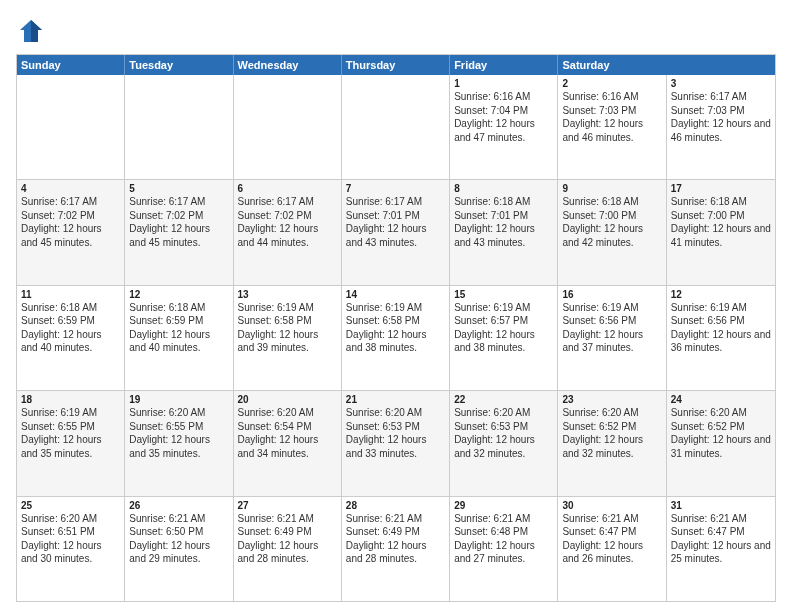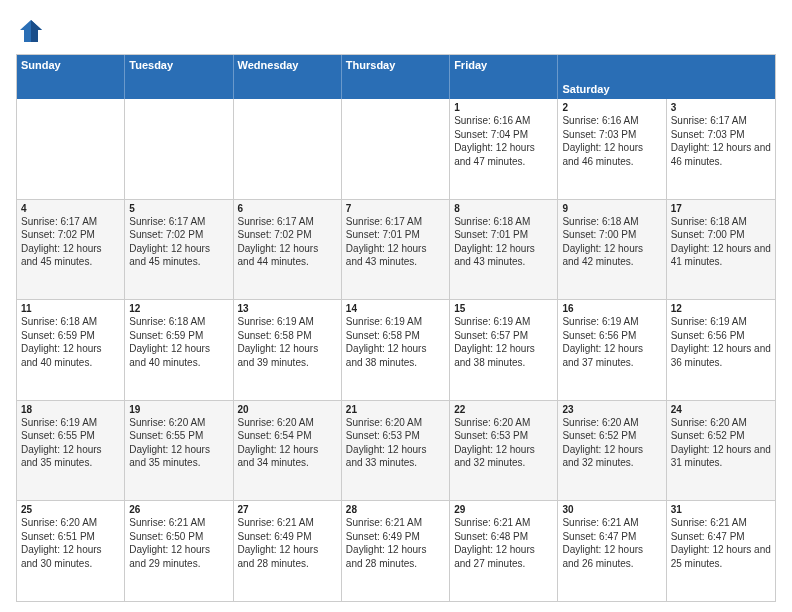--- a/index.html
+++ b/index.html
@@ -71,21 +71,21 @@
       background: #2a6eb5;
     }
     .cal-header-cell {
       color: #fff;
       font-size: 11px;
       font-weight: bold;
       padding: 4px 4px;
       text-align: left;
       border-right: 1px solid rgba(255,255,255,0.3);
     }
-    .cal-header-cell:last-child { border-right: none; margin-top: 24px; }
+    .cal-header-cell:last-child { border-right: none; }
     .cal-body {
       flex: 1;
       display: flex;
       flex-direction: column;
     }
     .cal-row {
       display: grid;
       grid-template-columns: repeat(7, 1fr);
       flex: 1;
       border-top: 1px solid #ccc;

